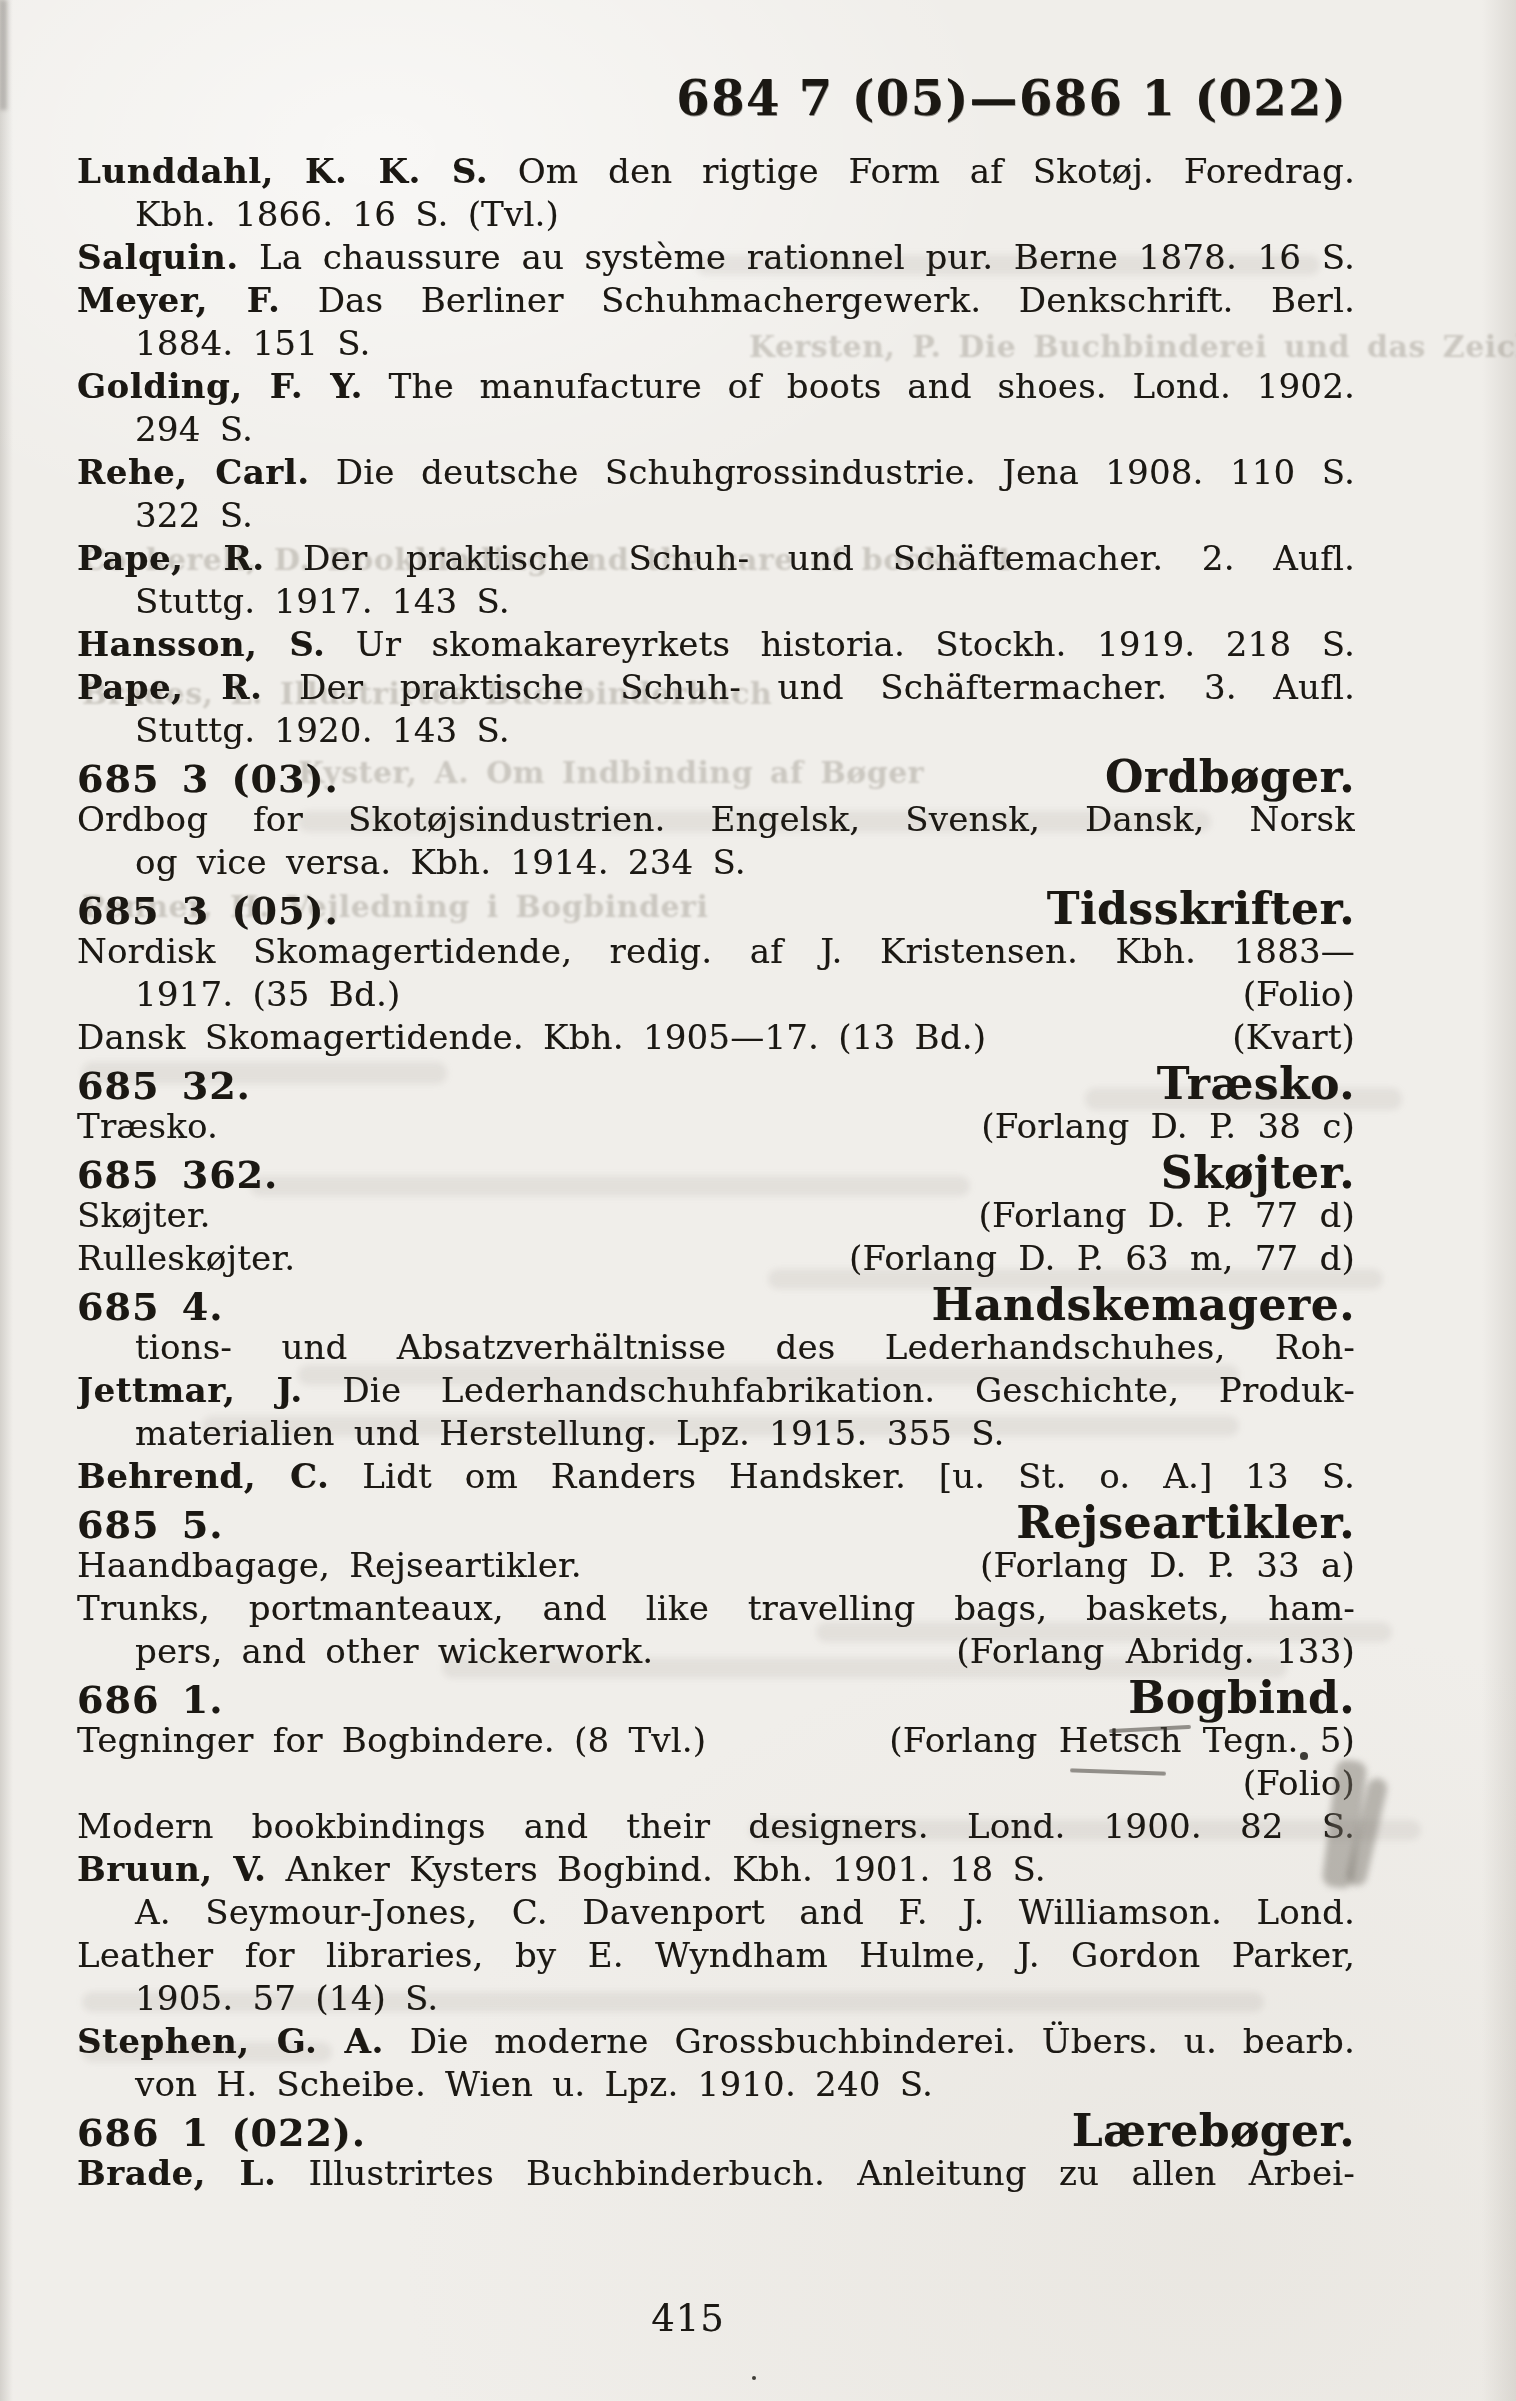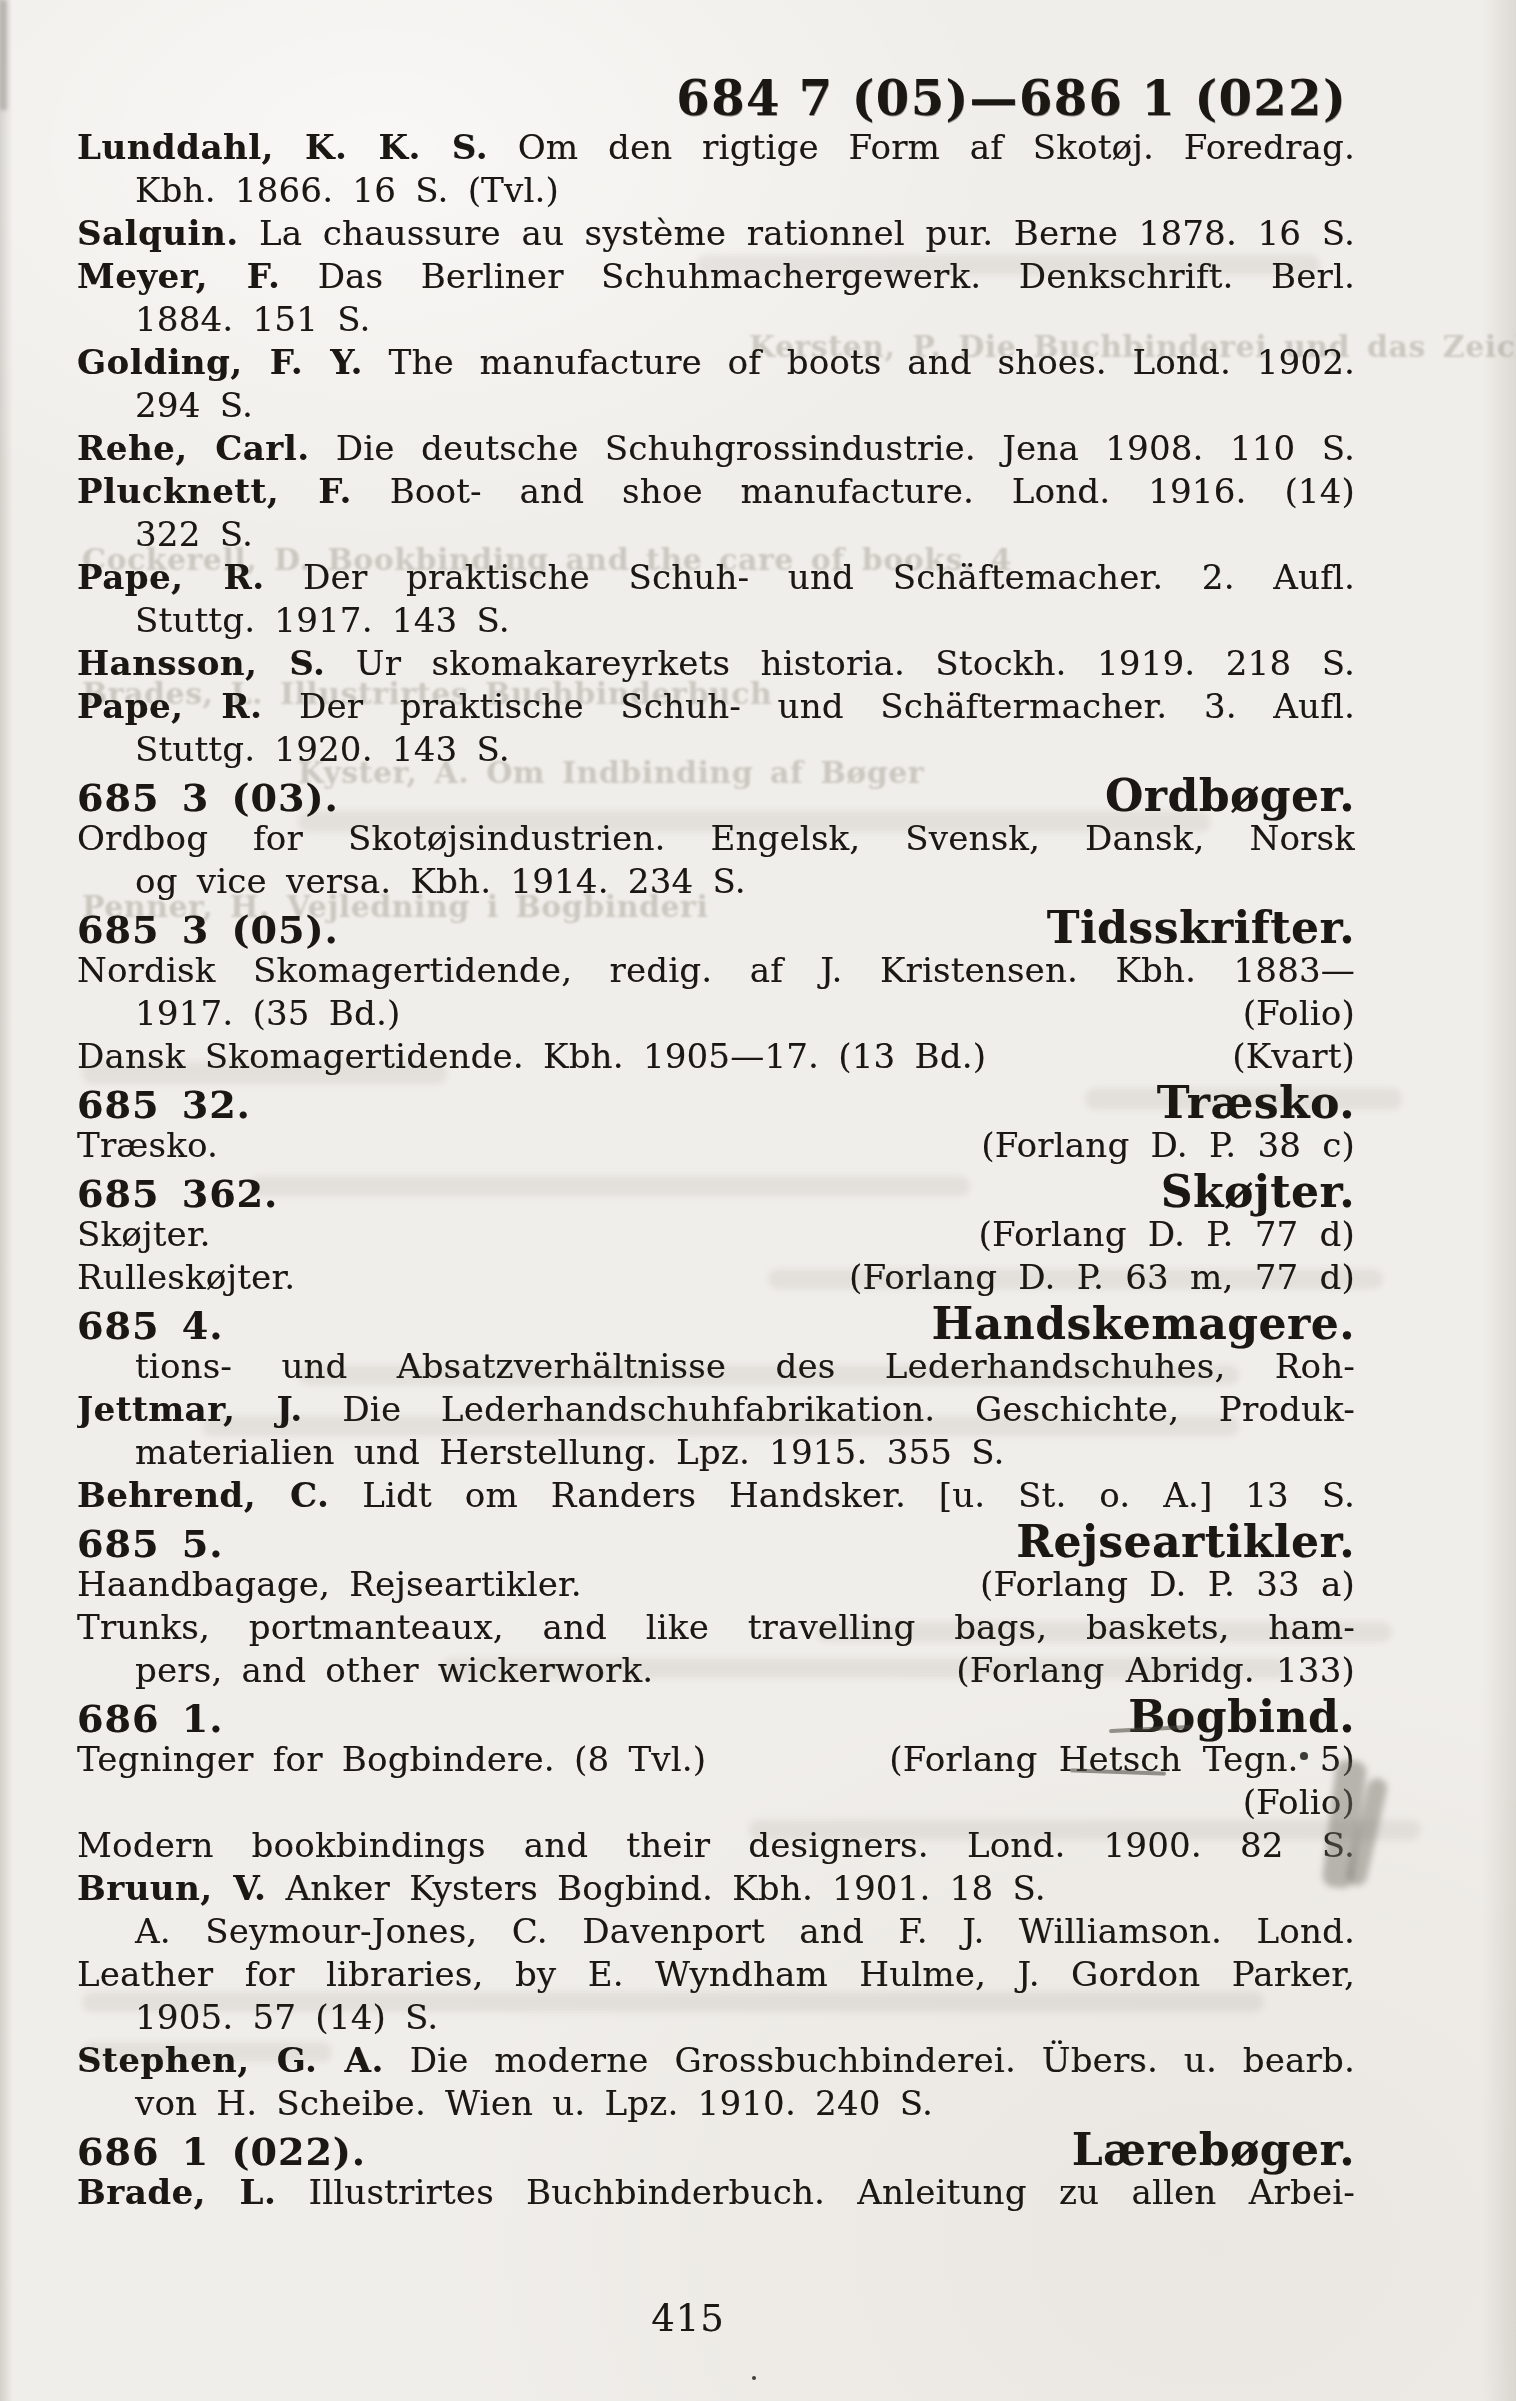--- a/index.html
+++ b/index.html
@@ -18,21 +18,21 @@
     background:linear-gradient(90deg, rgba(110,104,94,0.22), rgba(110,104,94,0) 100%);pointer-events:none;}
   .page::after{content:"";position:absolute;right:0;top:0;width:34px;height:100%;
     background:linear-gradient(270deg, rgba(120,112,100,0.16), rgba(120,112,100,0) 100%);pointer-events:none;}
 
   .hdr{
     position:absolute;top:70px;right:169px;
     font-size:48px;font-weight:700;letter-spacing:1.4px;white-space:nowrap;
     text-shadow:0.5px 0.5px 0 rgba(20,17,12,0.45);
   }
 
-  .textblock{position:absolute;left:77px;top:126px;width:1278px;z-index:2;}
+  .textblock{position:absolute;left:77px;top:150px;width:1278px;z-index:2;}
 
   .ln{
     position:relative;font-size:34px;line-height:43px;height:43px;
     word-spacing:0.24em;letter-spacing:0.2px;white-space:nowrap;overflow:visible;
     text-shadow:0.3px 0.4px 0 rgba(22,18,12,0.38);
   }
   .ln.j{white-space:normal;text-align:justify;text-align-last:justify;overflow:hidden;}
   .ln.cont{padding-left:58px;}
   .ln.flexln{display:flex;justify-content:space-between;align-items:flex-end;}
   .ln.rightln{text-align:right;}
@@ -92,21 +92,20 @@
 
   <div class="textblock">
       <div class="ln j"><span class="b">Lunddahl, K. K. S.</span><span> Om den rigtige Form af Skotøj. Foredrag.</span></div>
       <div class="ln cont"><span>Kbh. 1866. 16 S. (Tvl.)</span></div>
       <div class="ln j"><span class="b">Salquin.</span><span> La chaussure au système rationnel pur. Berne 1878. 16 S.</span></div>
       <div class="ln j"><span class="b">Meyer, F.</span><span> Das Berliner Schuhmachergewerk. Denkschrift. Berl.</span></div>
       <div class="ln cont"><span>1884. 151 S.</span></div>
       <div class="ln j"><span class="b">Golding, F. Y.</span><span> The manufacture of boots and shoes. Lond. 1902.</span></div>
       <div class="ln cont"><span>294 S.</span></div>
       <div class="ln j"><span class="b">Rehe, Carl.</span><span> Die deutsche Schuhgrossindustrie. Jena 1908. 110 S.</span></div>
-      <div class="ln j"><span class="b">Plucknett, F.</span><span> Boot- and shoe manufacture. Lond. 1916. (14)</span></div>
       <div class="ln cont"><span>322 S.</span></div>
       <div class="ln j"><span class="b">Pape, R.</span><span> Der praktische Schuh- und Schäftemacher. 2. Aufl.</span></div>
       <div class="ln cont"><span>Stuttg. 1917. 143 S.</span></div>
       <div class="ln j"><span class="b">Hansson, S.</span><span> Ur skomakareyrkets historia. Stockh. 1919. 218 S.</span></div>
       <div class="ln j"><span class="b">Pape, R.</span><span> Der praktische Schuh- und Schäftermacher. 3. Aufl.</span></div>
       <div class="ln cont"><span>Stuttg. 1920. 143 S.</span></div>
       <div class="ln sec">
         <span class="secnum">685 3 (03).</span>
         <span class="sechead">Ordbøger.</span>
       </div>

